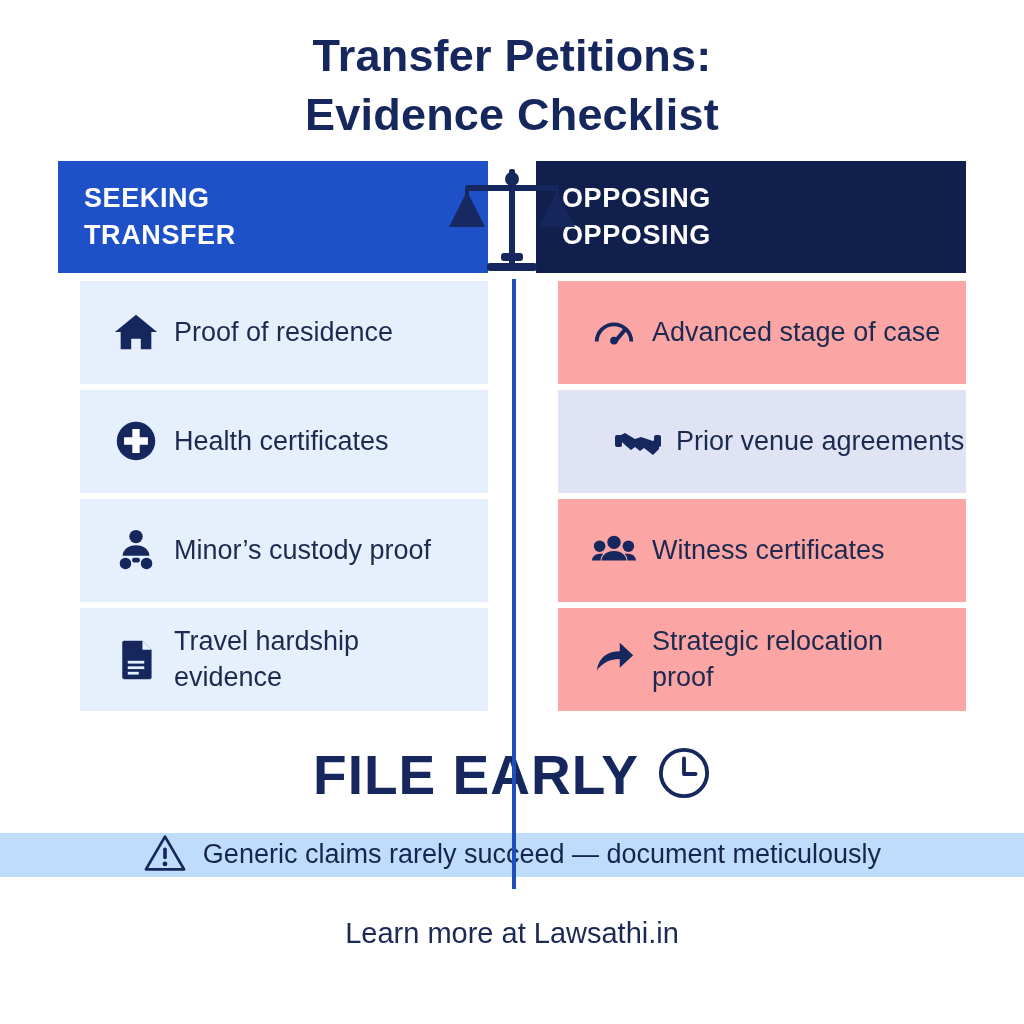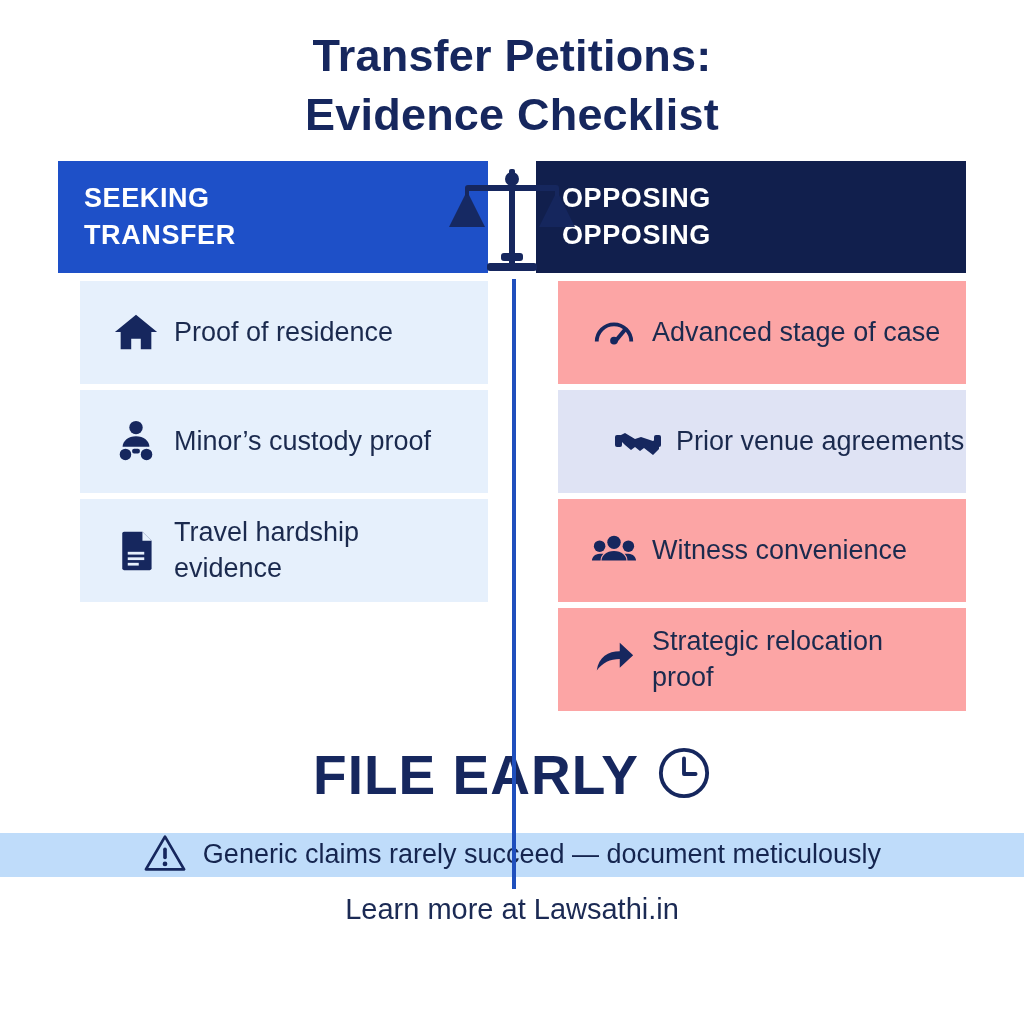--- a/index.html
+++ b/index.html
@@ -149,21 +149,21 @@
     justify-content: center;
     gap: 16px;
   }
   .banner-text {
     font-size: 27px;
     color: #15254f;
   }
 
   
   .footer {
-    margin-top: 16px;
+    margin-top: 40px;
     text-align: center;
     font-size: 29px;
     color: #1b2a54;
   }
 </style>
 </head>
 <body>
 
 <div class="infographic">
 
@@ -200,20 +200,29 @@
 
         <div class="row left">
           <div class="row-icon">
             <svg viewBox="0 0 48 48" width="46" height="46" aria-hidden="true">
               <path fill="#16275e" d="M24 6 L46 24 L40 24 L40 42 L29 42 L29 31 L19 31 L19 42 L8 42 L8 24 L2 24 Z"></path>
             </svg>
           </div>
           <div class="row-label">Proof of residence</div>
         </div>
 
+        <div class="row left">
+          <div class="row-icon">
+            <svg viewBox="0 0 48 48" width="44" height="44" aria-hidden="true">
+              <circle cx="24" cy="24" r="21" fill="#16275e"></circle>
+              <path fill="#ffffff" d="M20 11 h8 v9 h9 v8 h-9 v9 h-8 v-9 h-9 v-8 h9 z"></path>
+            </svg>
+          </div>
+          <div class="row-label">Health certificates</div>
+        </div>
 
         <div class="row left">
           <div class="row-icon">
             <svg viewBox="0 0 48 48" width="46" height="46" aria-hidden="true">
               <g fill="#16275e">
                 <circle cx="24" cy="10" r="7"></circle>
                 <path d="M24 19 c-8 0-14 5-14 11 h28 c0-6-6-11-14-11 z"></path>
                 <circle cx="13" cy="38" r="6"></circle>
                 <circle cx="35" cy="38" r="6"></circle>
                 <rect x="20" y="32" width="8" height="5" rx="2"></rect>
@@ -277,21 +286,21 @@
               <g fill="#16275e">
                 <circle cx="24" cy="16" r="7"></circle>
                 <circle cx="9" cy="20" r="6"></circle>
                 <circle cx="39" cy="20" r="6"></circle>
                 <path d="M24 25 c-8 0-13 5-13 10 h26 c0-5-5-10-13-10 z"></path>
                 <path d="M9 28 c-5 0-8 4-8 7 h9 c0-3 1-5 3-7 z"></path>
                 <path d="M39 28 c5 0 8 4 8 7 h-9 c0-3-1-5-3-7 z"></path>
               </g>
             </svg>
           </div>
-          <div class="row-label">Witness convenience</div>
+          <div class="row-label">Witness certificates</div>
         </div>
 
         <div class="row right">
           <div class="row-icon">
             <svg viewBox="0 0 48 48" width="46" height="46" aria-hidden="true">
               <path fill="#16275e" d="M6 36 c2 -14 12 -20 24 -20 v-9 l14 13 l-14 13 v-9 c-10 0 -18 4 -24 12 z"></path>
             </svg>
           </div>
           <div class="row-label">Strategic relocation proof</div>
         </div>

